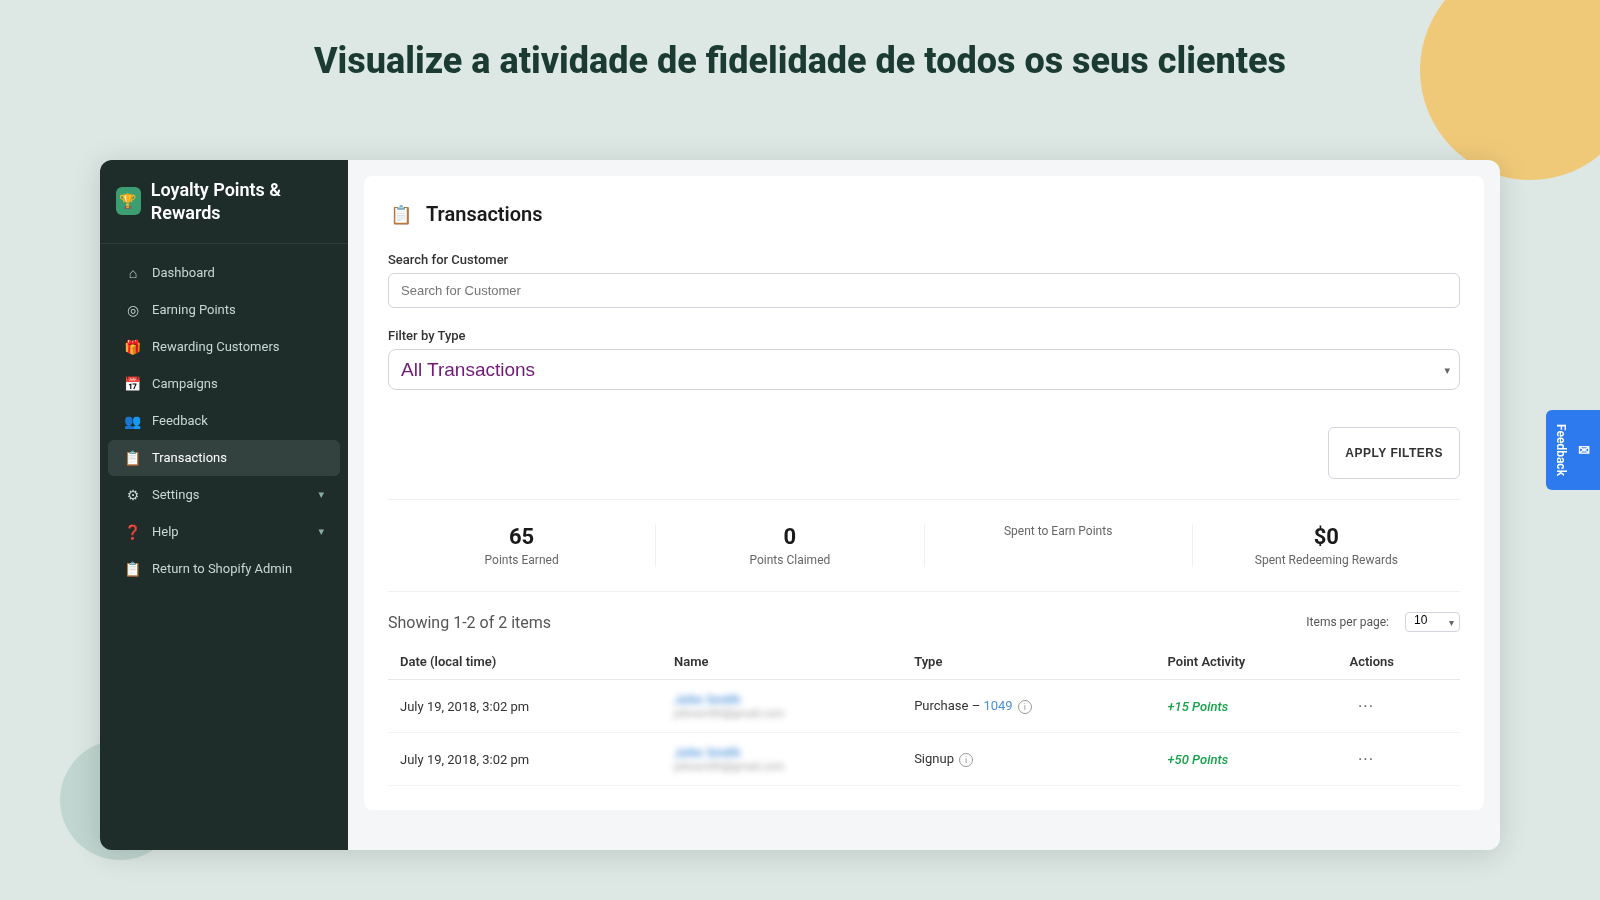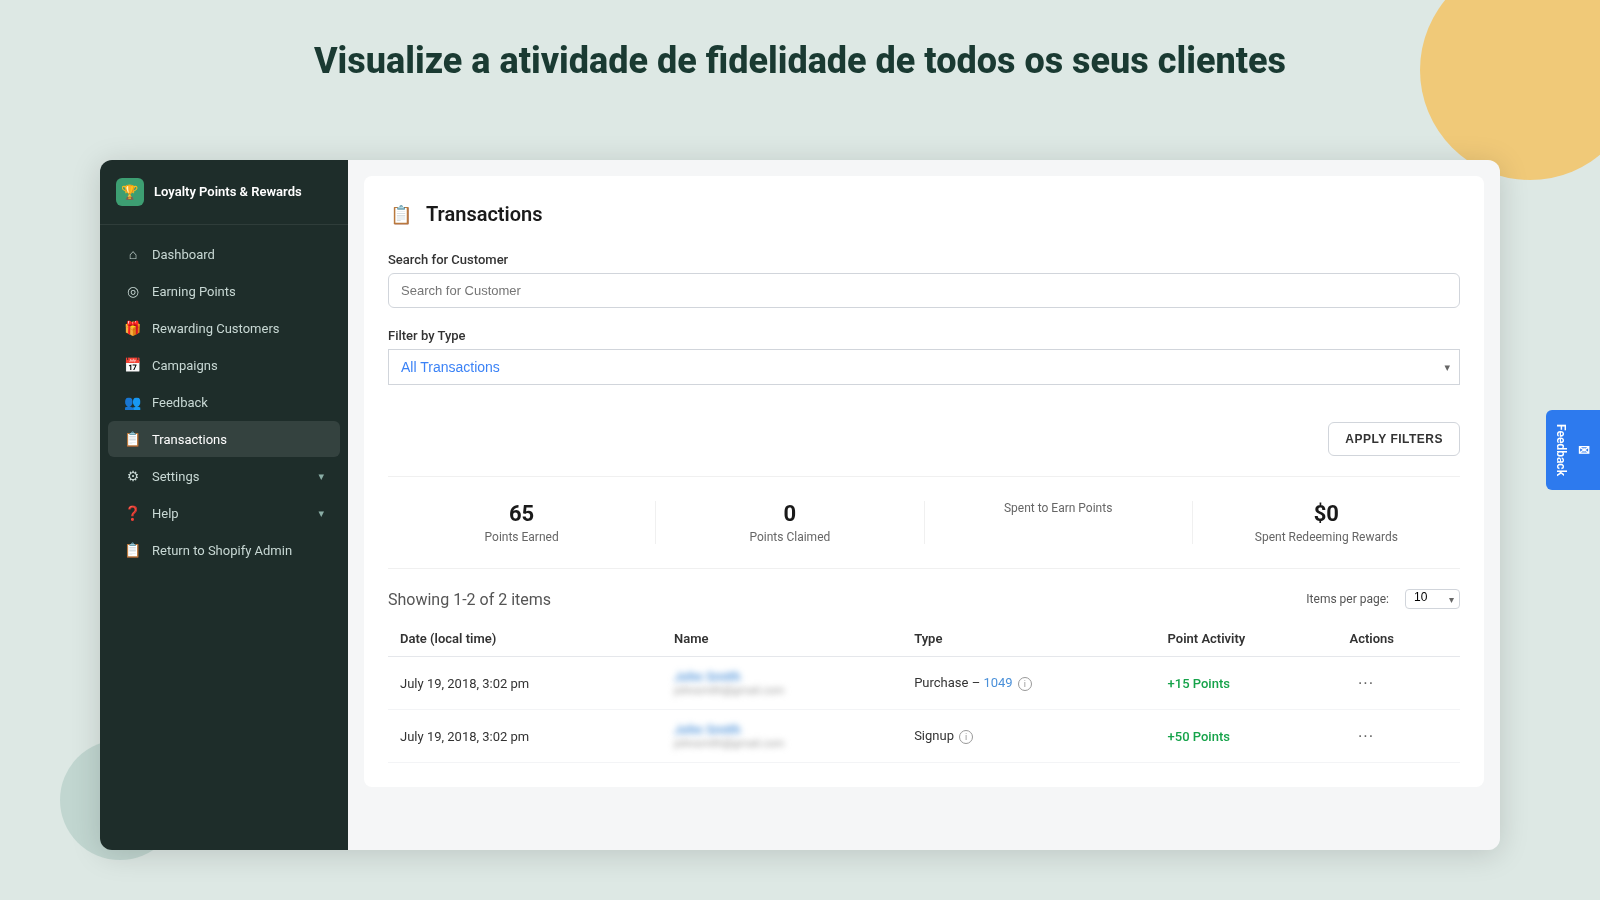--- a/index.html
+++ b/index.html
@@ -87,21 +87,21 @@
       height: 28px;
       background: #3d9e72;
       border-radius: 6px;
       display: flex;
       align-items: center;
       justify-content: center;
       font-size: 14px;
     }
 
     .sidebar-logo-text {
-      font-size: 13px;
+      font-size: 18px;
       font-weight: 600;
       color: #fff;
       line-height: 1.3;
     }
 
     .sidebar-nav {
       flex: 1;
       padding: 10px 0;
     }
 
@@ -216,23 +216,23 @@
     }
 
     .select-wrapper {
       position: relative;
     }
 
     .filter-select {
       width: 100%;
       padding: 9px 32px 9px 12px;
       border: 1px solid #d1d5db;
-      border-radius: 0;
-      font-size: 14px;
-      color: #3b82f6;
+      border-radius: 8px;
+      font-size: 19px;
+      color: #701a75;
       outline: none;
       background: #fff;
       appearance: none;
       cursor: pointer;
     }
 
     .select-chevron {
       position: absolute;
       right: 10px;
       top: 50%;
@@ -262,21 +262,21 @@
       background: transparent;
     }
 
     .date-arrow {
       padding: 0 8px;
       color: #666;
       font-size: 14px;
     }
 
     .apply-filters-btn {
-      padding: 9px 16px;
+      padding: 18px 16px;
       background: #fff;
       border: 1px solid #d1d5db;
       border-radius: 6px;
       font-size: 12px;
       font-weight: 600;
       color: #333;
       cursor: pointer;
       letter-spacing: 0.5px;
       text-transform: uppercase;
       white-space: nowrap;
@@ -423,20 +423,21 @@
       border: 1px solid #999;
       font-size: 9px;
       color: #999;
       vertical-align: middle;
       margin-left: 2px;
     }
 
     .points-positive {
       color: #16a34a;
       font-weight: 500;
+      font-style: italic;
     }
 
     .actions-btn {
       background: none;
       border: none;
       cursor: pointer;
       color: #666;
       font-size: 16px;
       padding: 4px 8px;
     }

